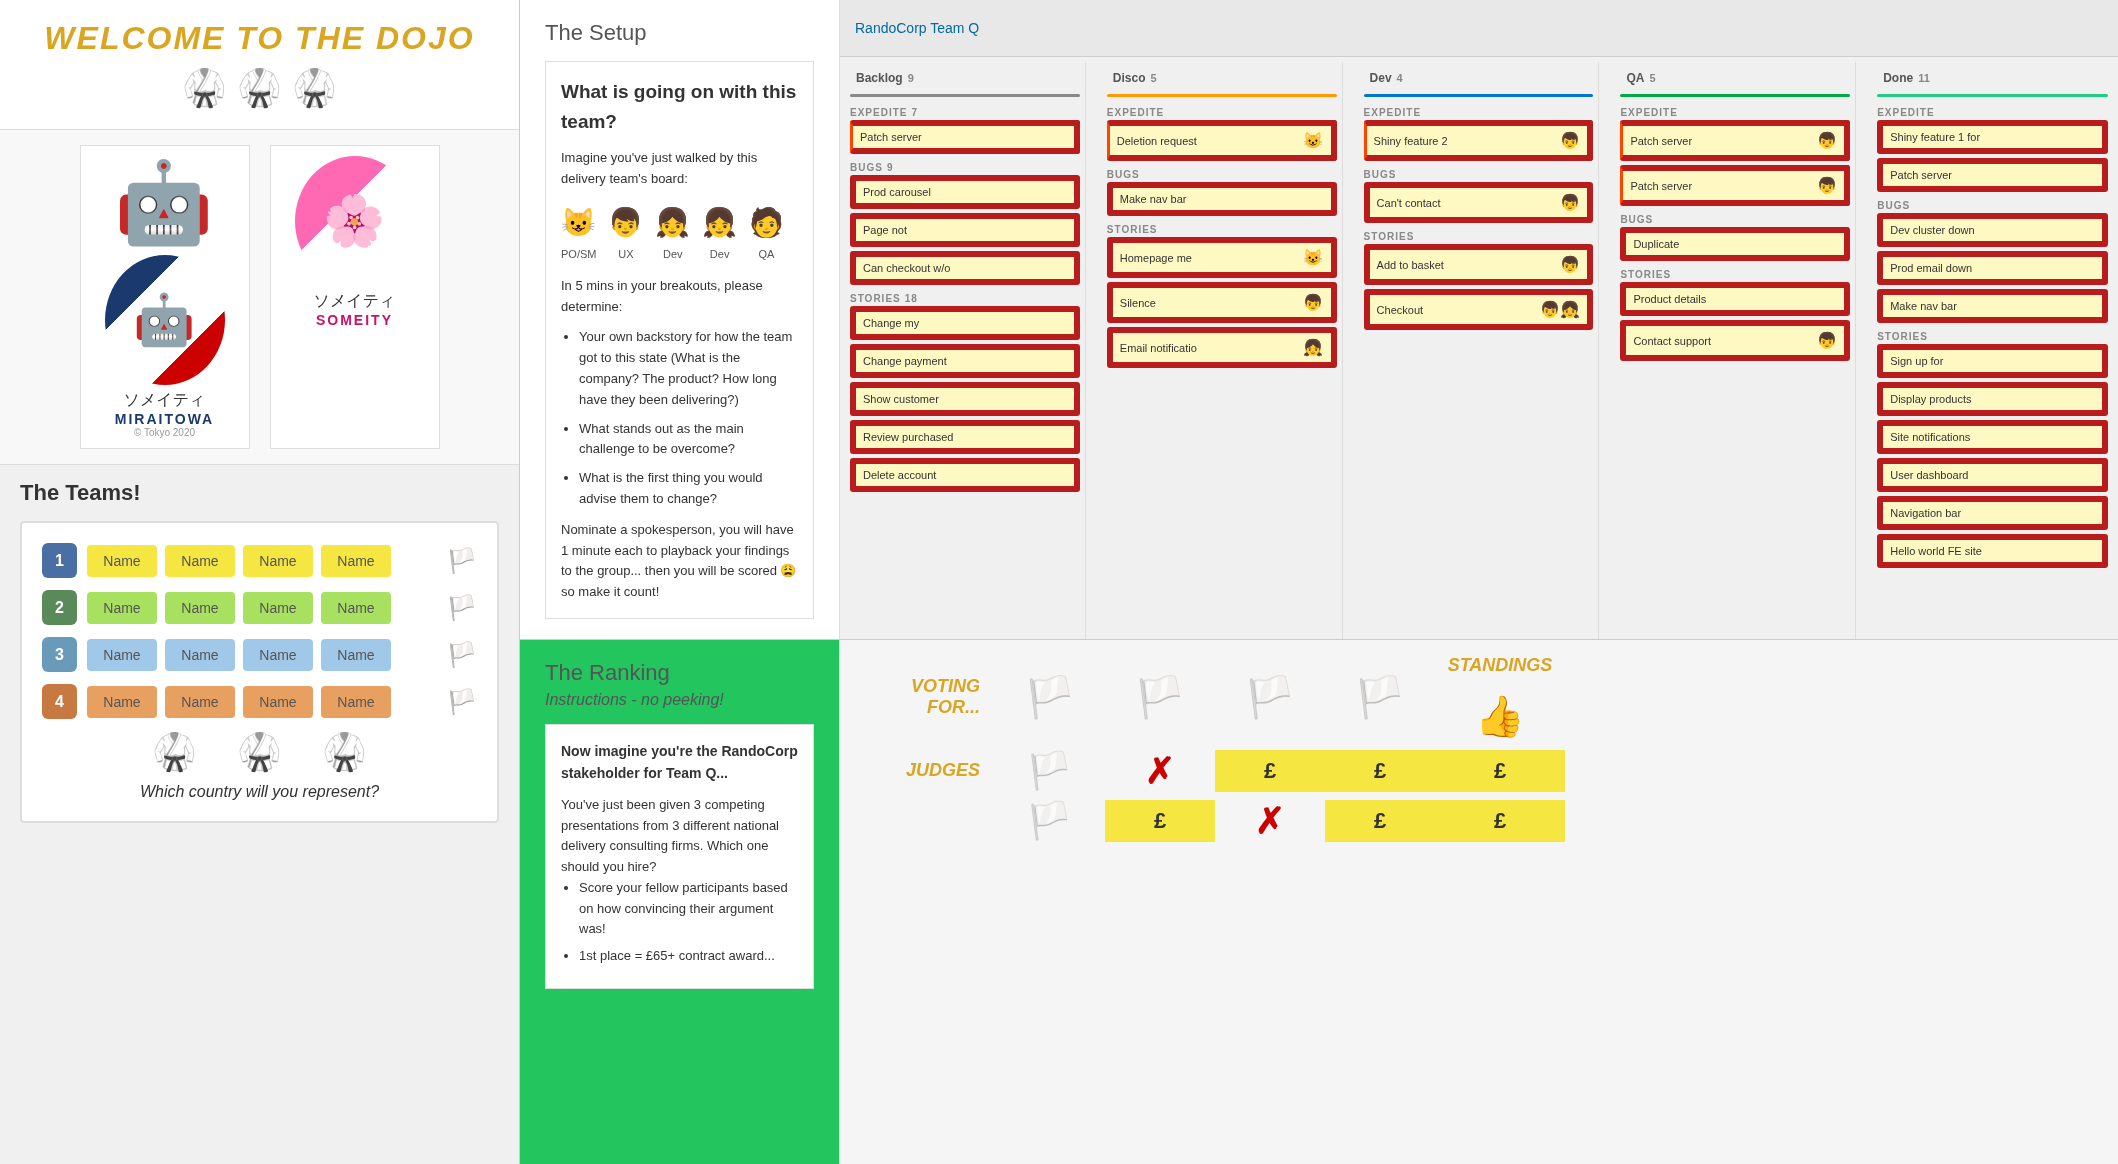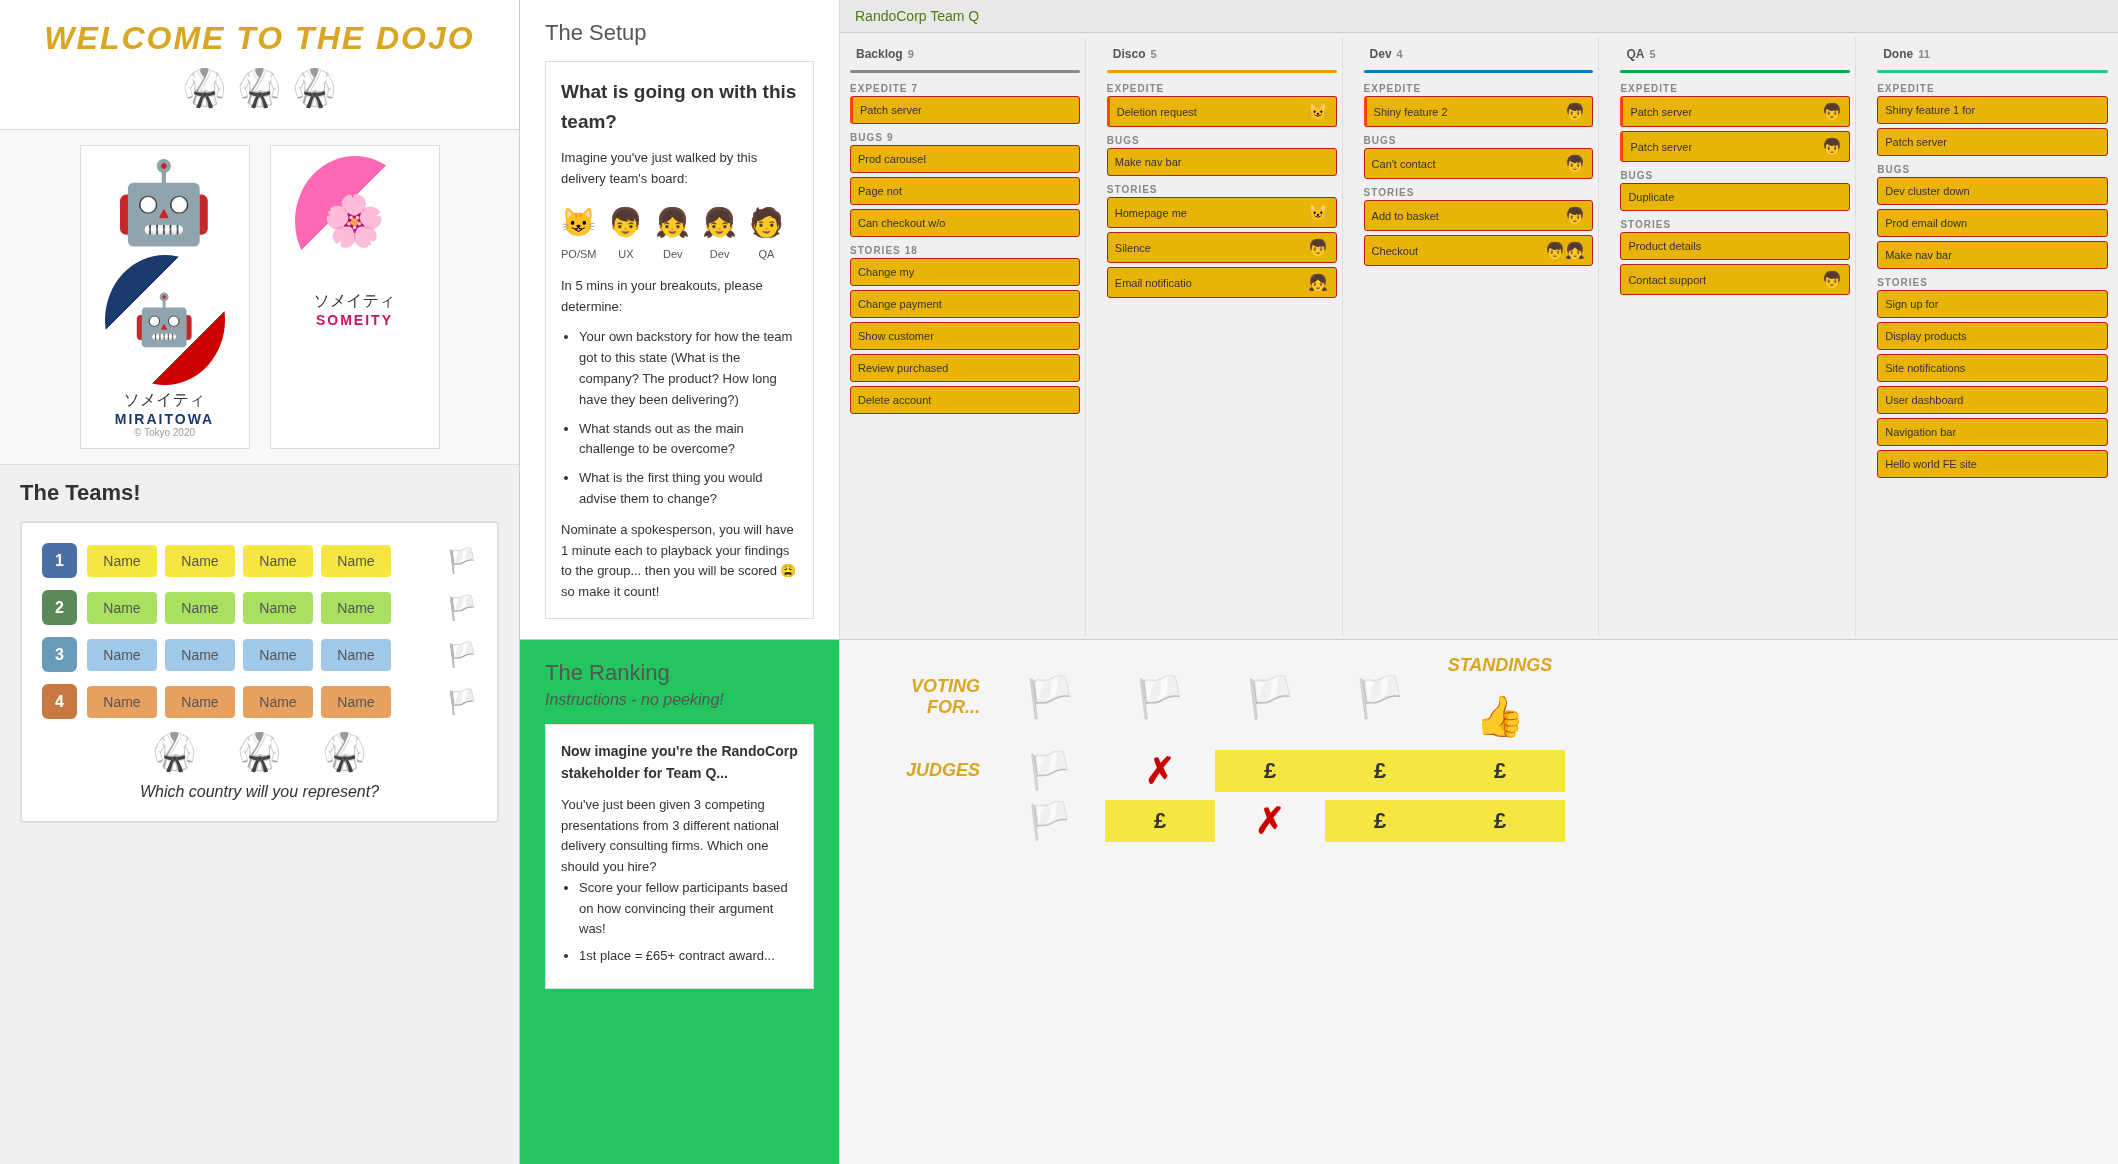--- a/index.html
+++ b/index.html
@@ -250,23 +250,23 @@
       margin-bottom: 8px;
     }
 
     
     .kanban-panel {
       background: #f0f0f0;
       overflow-x: auto;
     }
 
     .kanban-header {
-      padding: 8px 15px;
+      padding: 20px 15px;
       font-size: 14px;
-      color: #4d7c0f;
+      color: #0369a1;
       background: #e8e8e8;
       border-bottom: 1px solid #ccc;
     }
 
     .kanban-columns {
       display: grid;
       grid-template-columns: repeat(5, 1fr);
       gap: 16px;
       padding: 5px;
       height: calc(100% - 30px);
@@ -315,22 +315,22 @@
       color: #888;
       text-transform: uppercase;
       padding: 4px 0 2px 0;
       letter-spacing: 1px;
       display: flex;
       align-items: center;
       gap: 4px;
     }
 
     .card {
-      background: #eab308;
-      border: 1px solid #b91c1c;
+      background: #fef9c3;
+      border: 6px solid #b91c1c;
       border-radius: 3px;
       padding: 5px 7px;
       margin-bottom: 4px;
       font-size: 11px;
       color: #333;
       display: flex;
       align-items: center;
       justify-content: space-between;
       min-height: 28px;
     }

